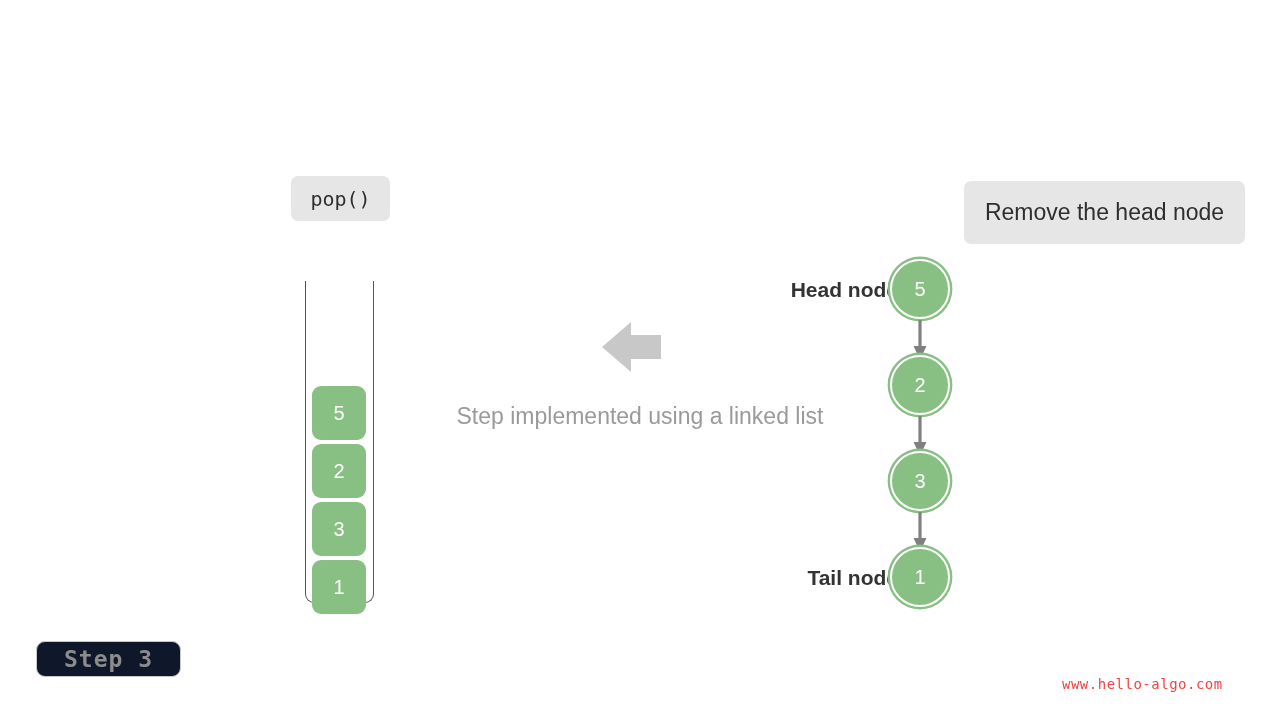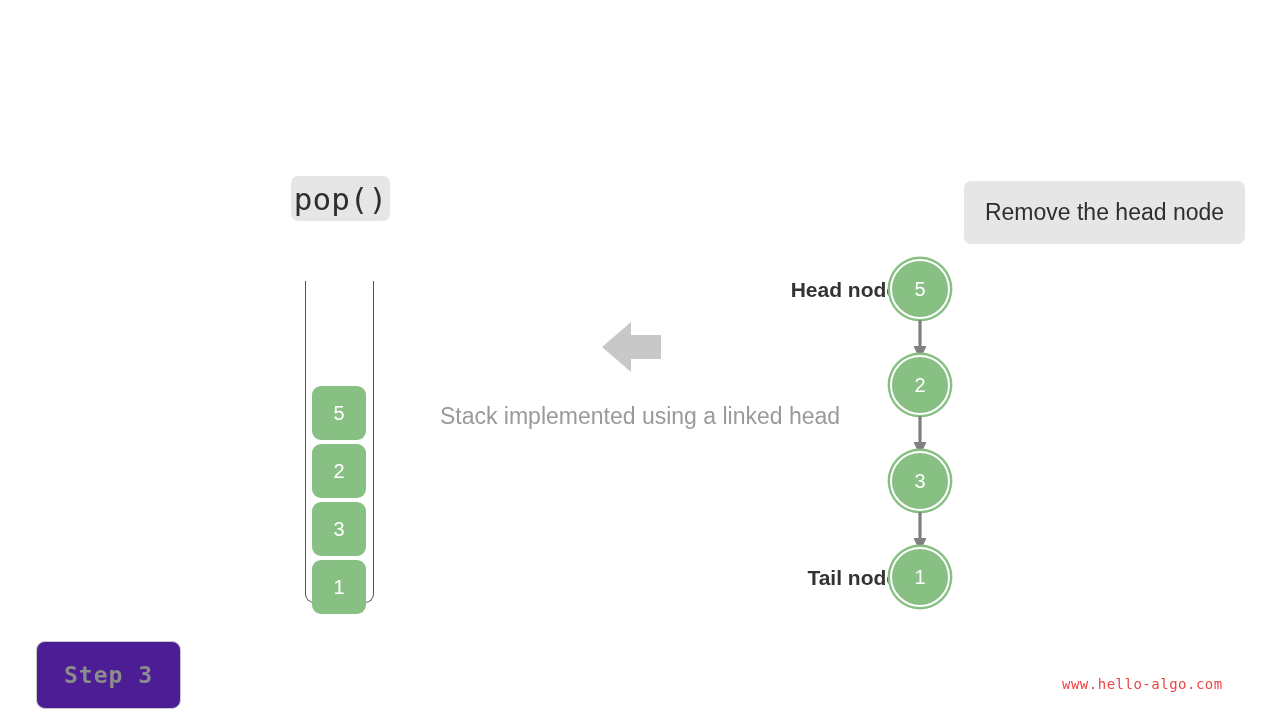--- a/index.html
+++ b/index.html
@@ -26,39 +26,39 @@
     color: #2e2e2e;
     white-space: nowrap;
   }
 
   #op-badge {
     left: 291px;
     top: 176px;
     width: 99px;
     height: 45px;
     font-family: "DejaVu Sans Mono", monospace;
-    font-size: 31px;
+    font-size: 20px;
     letter-spacing: 0px;
   }
 
   #action-badge {
     left: 964px;
     top: 181px;
     width: 281px;
     height: 63px;
     font-size: 23px;
   }
 
   #step-badge {
     position: absolute;
     left: 36px;
     top: 641px;
     width: 145px;
-    height: 68px;
-    background: #4c1d95;
+    height: 36px;
+    background: #0f172a;
     border: 1.3px solid #c8c8c8;
     border-radius: 9px;
     display: flex;
     align-items: center;
     justify-content: center;
     font-family: "DejaVu Sans Mono", monospace;
     font-size: 23px;
     font-weight: bold;
     color: #8c8c8c;
     letter-spacing: 1px;
@@ -219,17 +219,17 @@
       <line x1="10" y1="0" x2="10" y2="28" stroke="#808080" stroke-width="3.2"></line>
       <polygon points="10,40 3.5,26 16.5,26" fill="#808080"></polygon>
     </svg>
   </div>
 
   <div class="ll-label" style="left:18px; top:316px; width:140px;">Tail node</div>
 
   <div class="ll-node" style="left:150px; top:297px;">1</div>
 </div>
 
-<div id="caption">Stack implemented using a linked head</div>
+<div id="caption">Step implemented using a linked list</div>
 
 <div id="step-badge">Step 3</div>
 
 <div id="watermark">www.hello-algo.com</div>
 
 </body></html>

